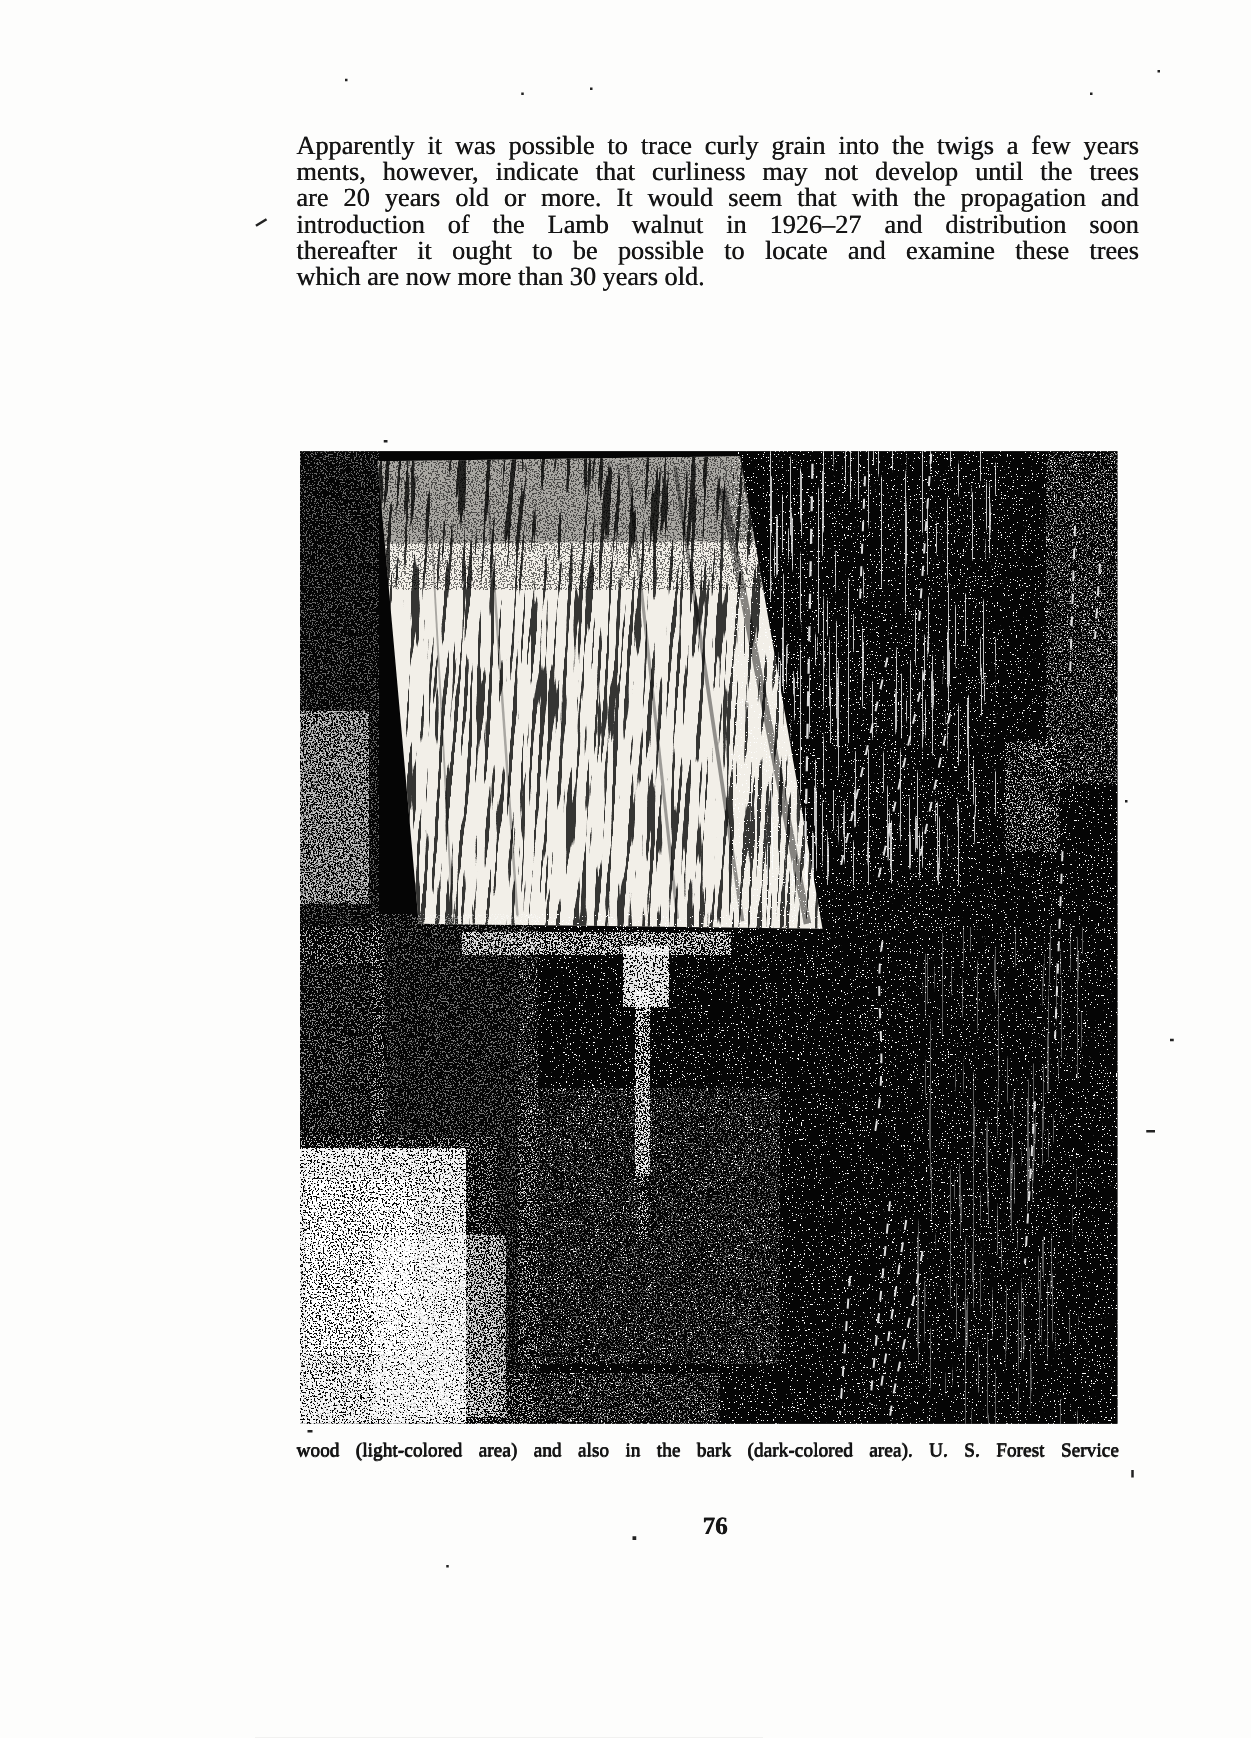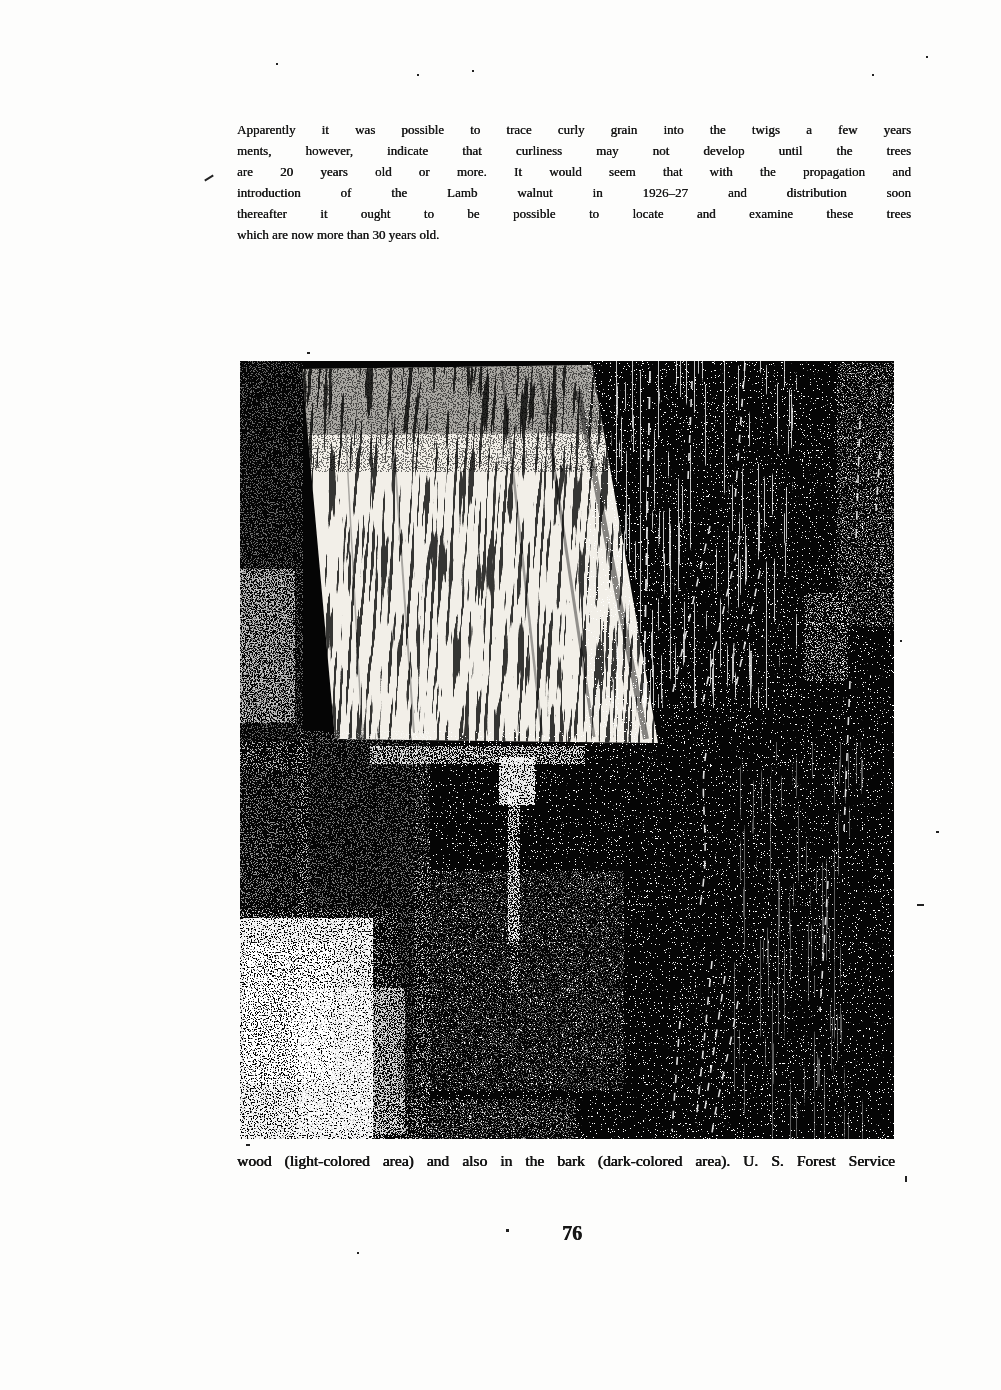--- a/index.html
+++ b/index.html
@@ -5,42 +5,41 @@
   html,body{margin:0;padding:0;background:#e8e8e8;}
   .page{
     position:relative;
     width:1001px;height:1390px;
     background:#fdfdfc;
     font-family:"Liberation Serif","DejaVu Serif",serif;
     color:#161616;
     overflow:hidden;
   }
   .body-text{
-    position:absolute;left:237px;top:119px;width:674px;
-    font-size:13px;line-height:21px;
+    position:absolute;left:237px;top:106px;width:674px;
+    font-size:21px;line-height:21px;
     text-shadow:0.35px 0 0 currentColor;
   }
   .line{
     text-align:justify;
     text-align-last:justify;
     white-space:nowrap;
   }
   .line.para-end{text-align-last:left;white-space:normal;}
   .line.indent{text-indent:21px;}
   .caption{
     position:absolute;left:237px;top:1151px;width:658px;
     font-size:15.5px;line-height:19.6px;
     text-shadow:0.5px 0 0 currentColor, 0 0.3px 0 currentColor;
   }
   .caption .line.indent{text-indent:25px;}
   .page-number{
     position:absolute;left:546px;top:1210px;width:52px;
     font-size:20px;font-weight:bold;text-align:center;
     text-shadow:0.4px 0 0 currentColor;
-    margin-top:12px;
   }
   .photo-wrap{
     position:absolute;left:240px;top:361px;width:654px;height:778px;
     background:#050505;
   }
   .artifact{position:absolute;background:#222;}
   .a-tick{left:204px;top:177px;width:10px;height:2px;transform:rotate(-32deg);}
   .a-d1{left:276px;top:63px;width:2px;height:2px;}
   .a-d2{left:417px;top:74px;width:2px;height:2px;}
   .a-d3{left:472px;top:70px;width:2px;height:2px;}

